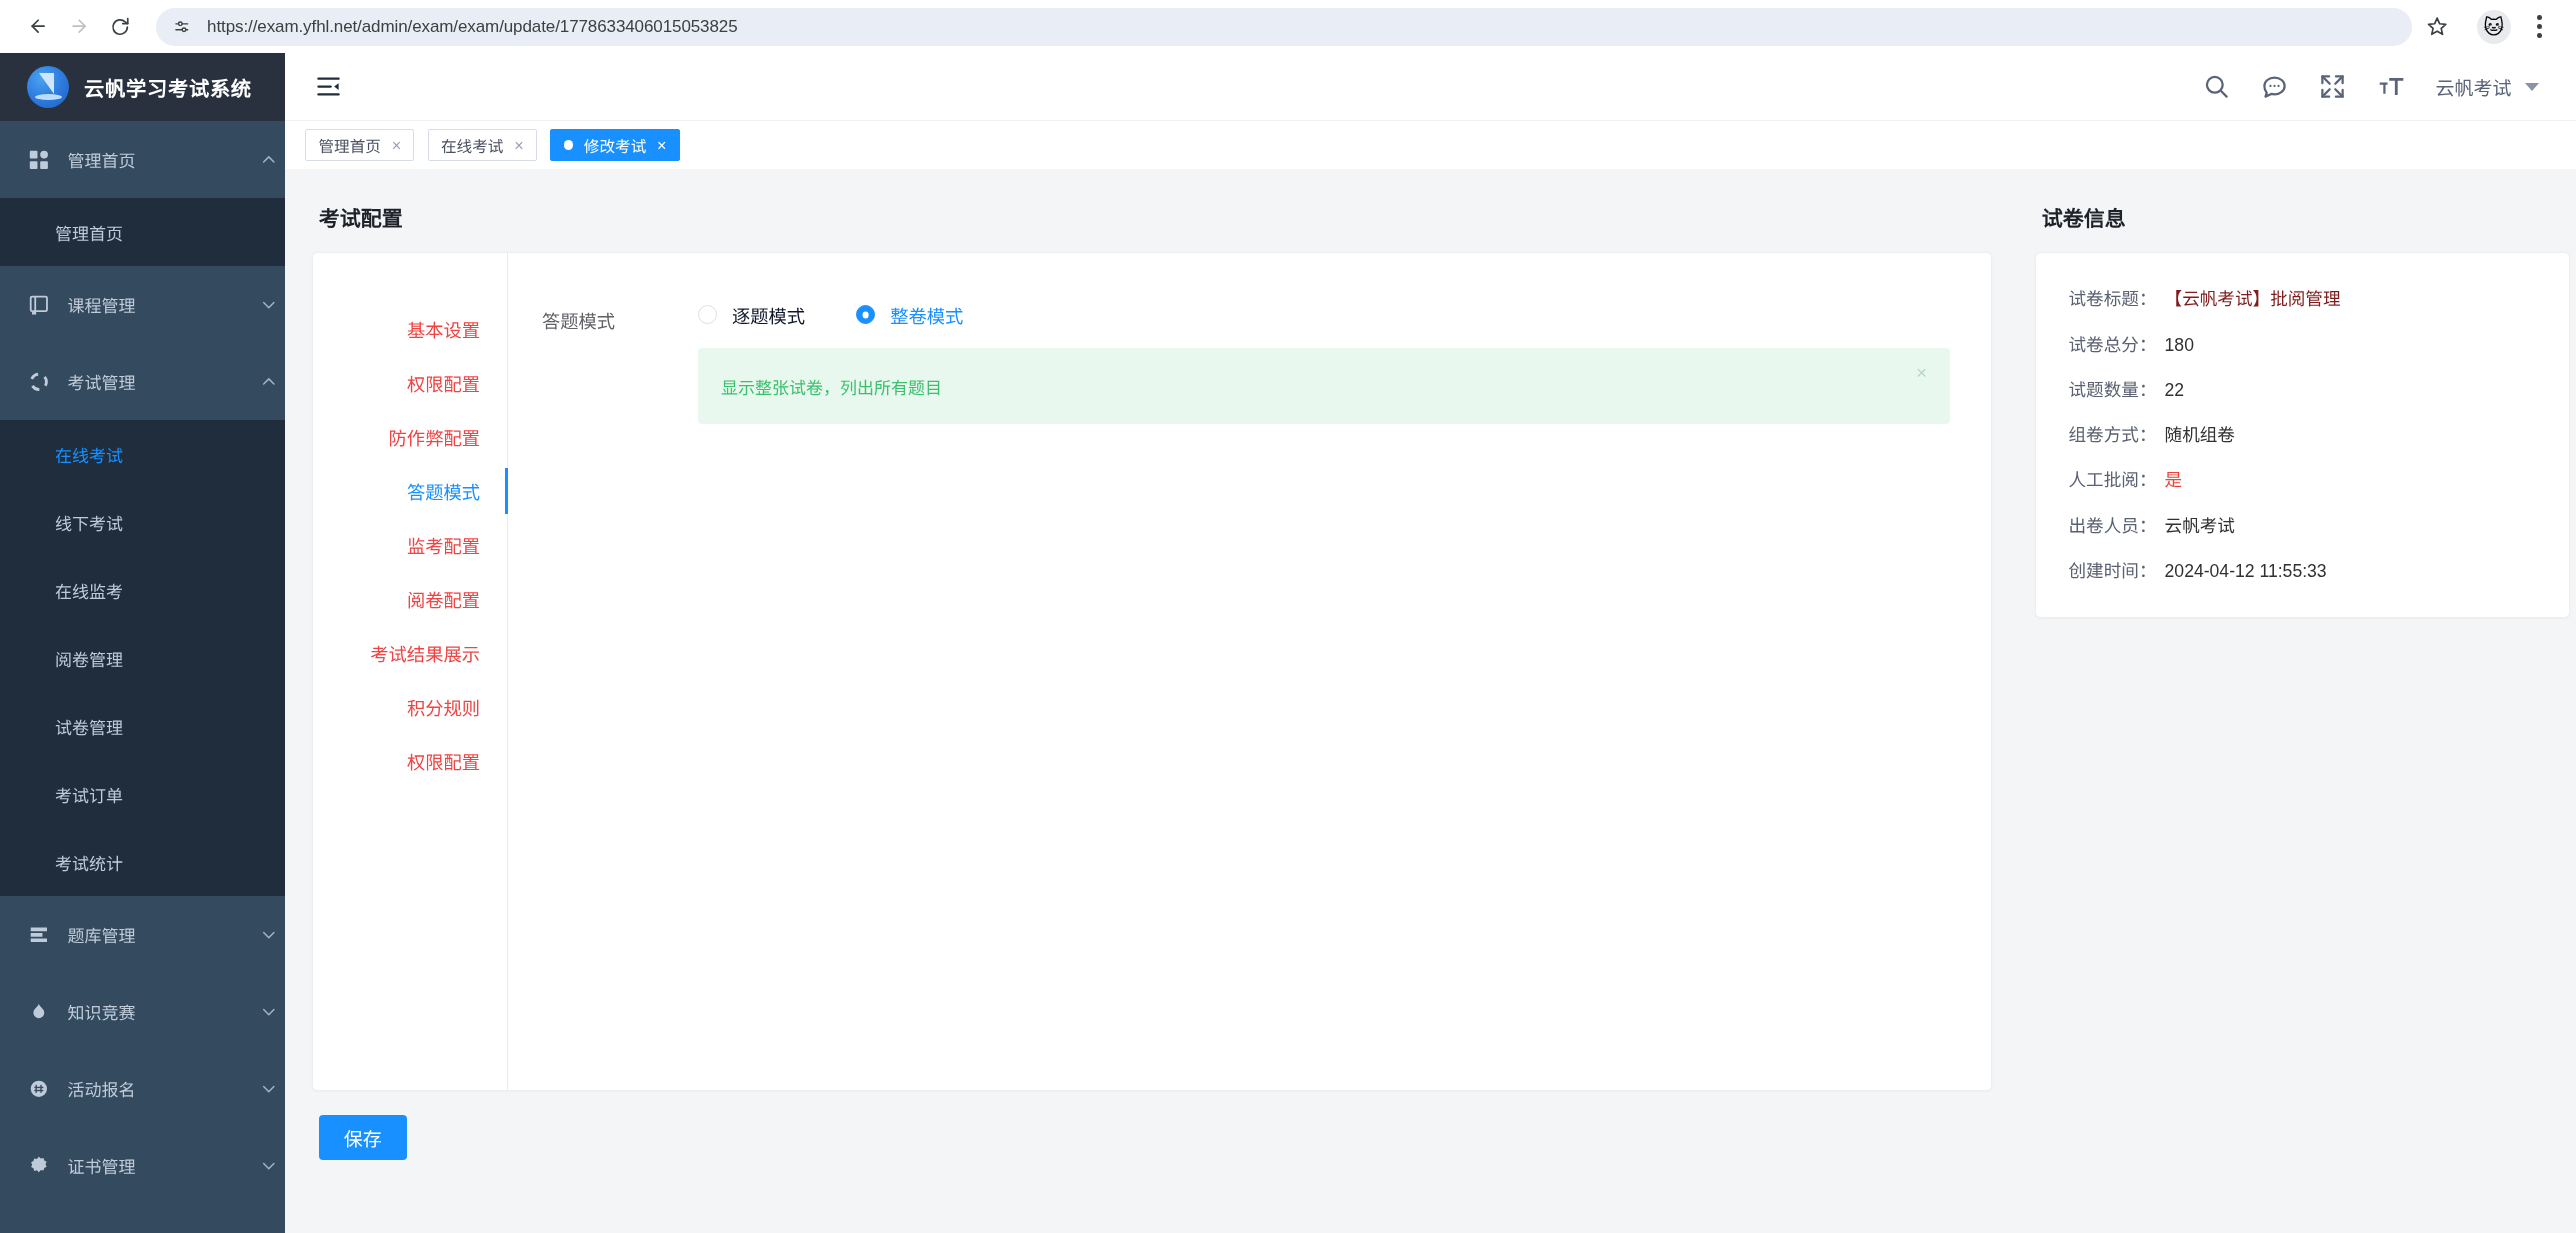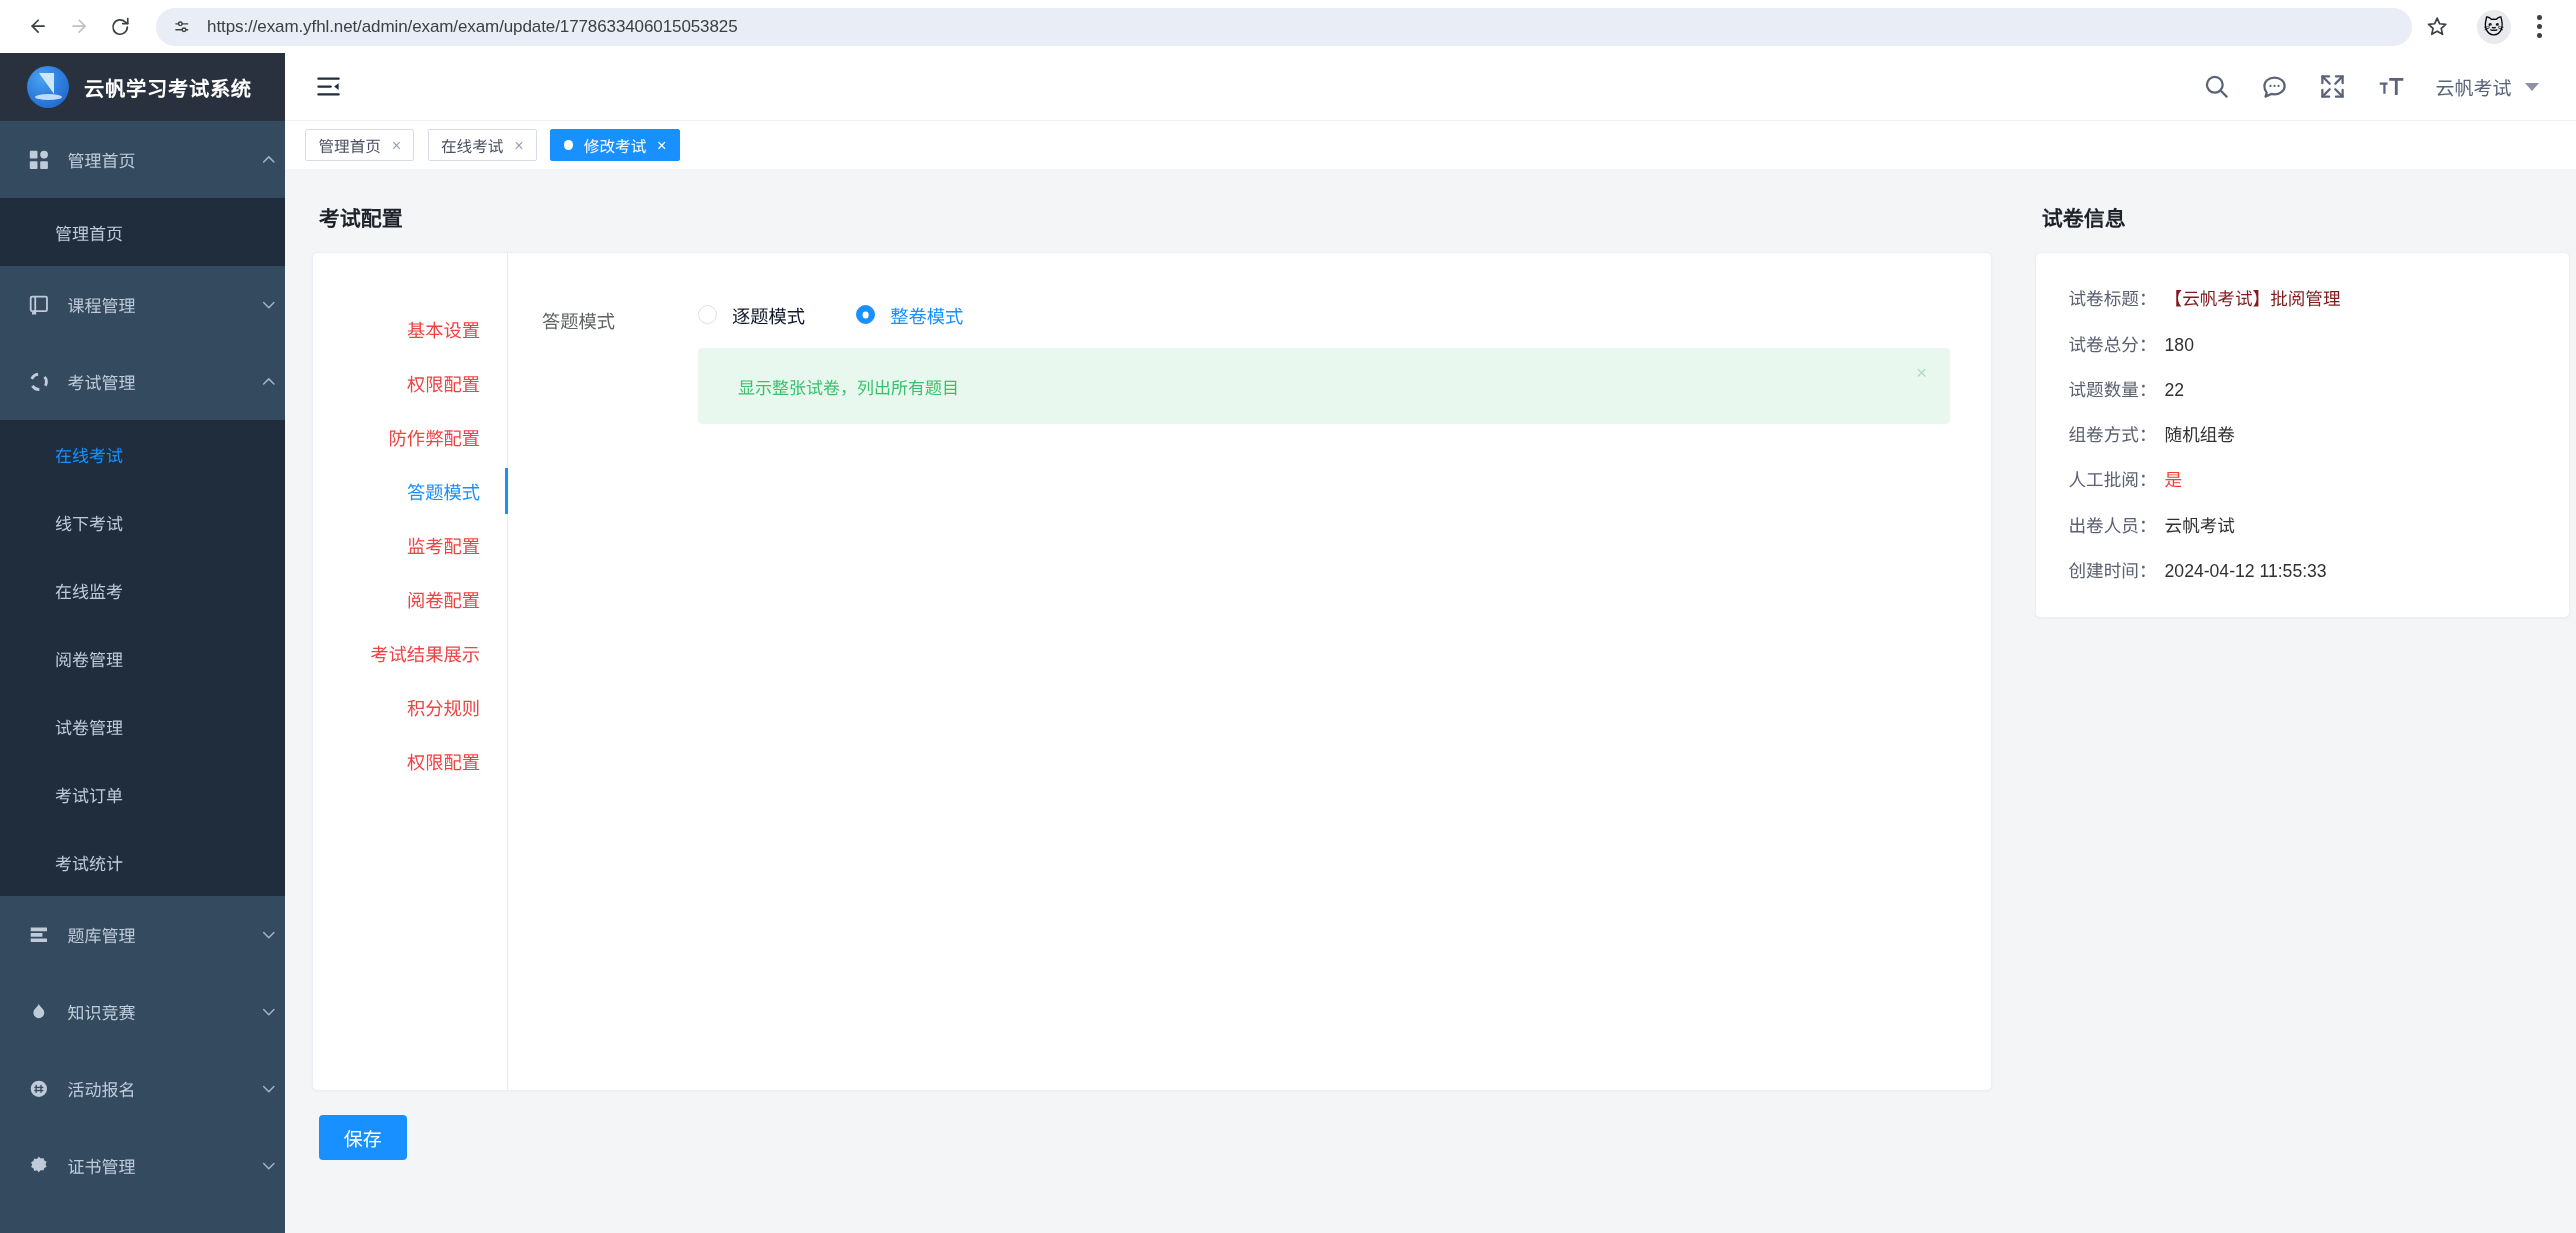--- a/index.html
+++ b/index.html
@@ -160,21 +160,21 @@
     width: 19px; height: 19px; border-radius: 50%; border: 1.4px solid #dcdfe6; background: #ffffff;
     flex: 0 0 auto; position: relative;
   }
   .radio.checked { color: #1890ff; }
   .radio.checked .rmark { background: #1890ff; border-color: #1890ff; }
   .radio.checked .rmark:after {
     content: ""; position: absolute; left: 50%; top: 50%; transform: translate(-50%,-50%);
     width: 6.8px; height: 6.8px; border-radius: 50%; background: #ffffff;
   }
   .alert {
-    margin-top: 20.3px; background: #e8f8ef; border-radius: 4.1px; padding: 19px 47px 19px 40px;
+    margin-top: 20.3px; background: #e8f8ef; border-radius: 4.1px; padding: 19px 47px 19px 23px;
     position: relative; min-height: 76px; display: flex; align-items: center;
   }
   .alert-text { font-size: 17px; color: #3ac06d; }
   .alert-close { position: absolute; right: 23px; top: 15px; font-size: 19px; color: #b8d8c6; cursor: pointer; line-height: 1; }
 
   .save-btn {
     margin: 24.4px 0 0 6.8px; width: 88px; height: 45px; background: #1890ff; color: #ffffff;
     border: none; border-radius: 4.1px; font-size: 19px; cursor: pointer;
     font-family: "Liberation Sans", "DejaVu Sans", sans-serif;
   }

